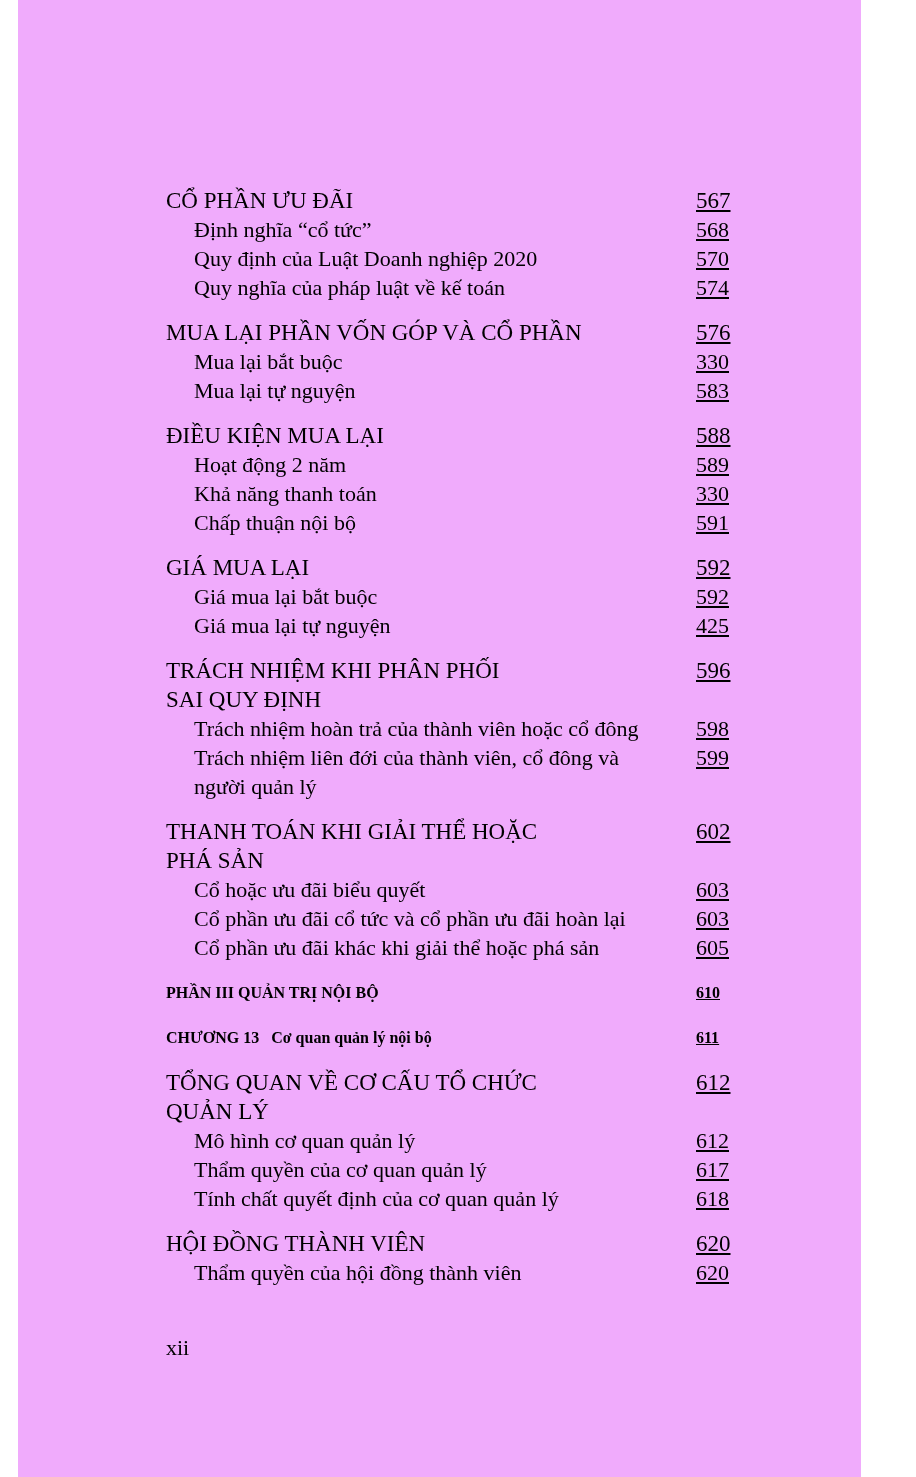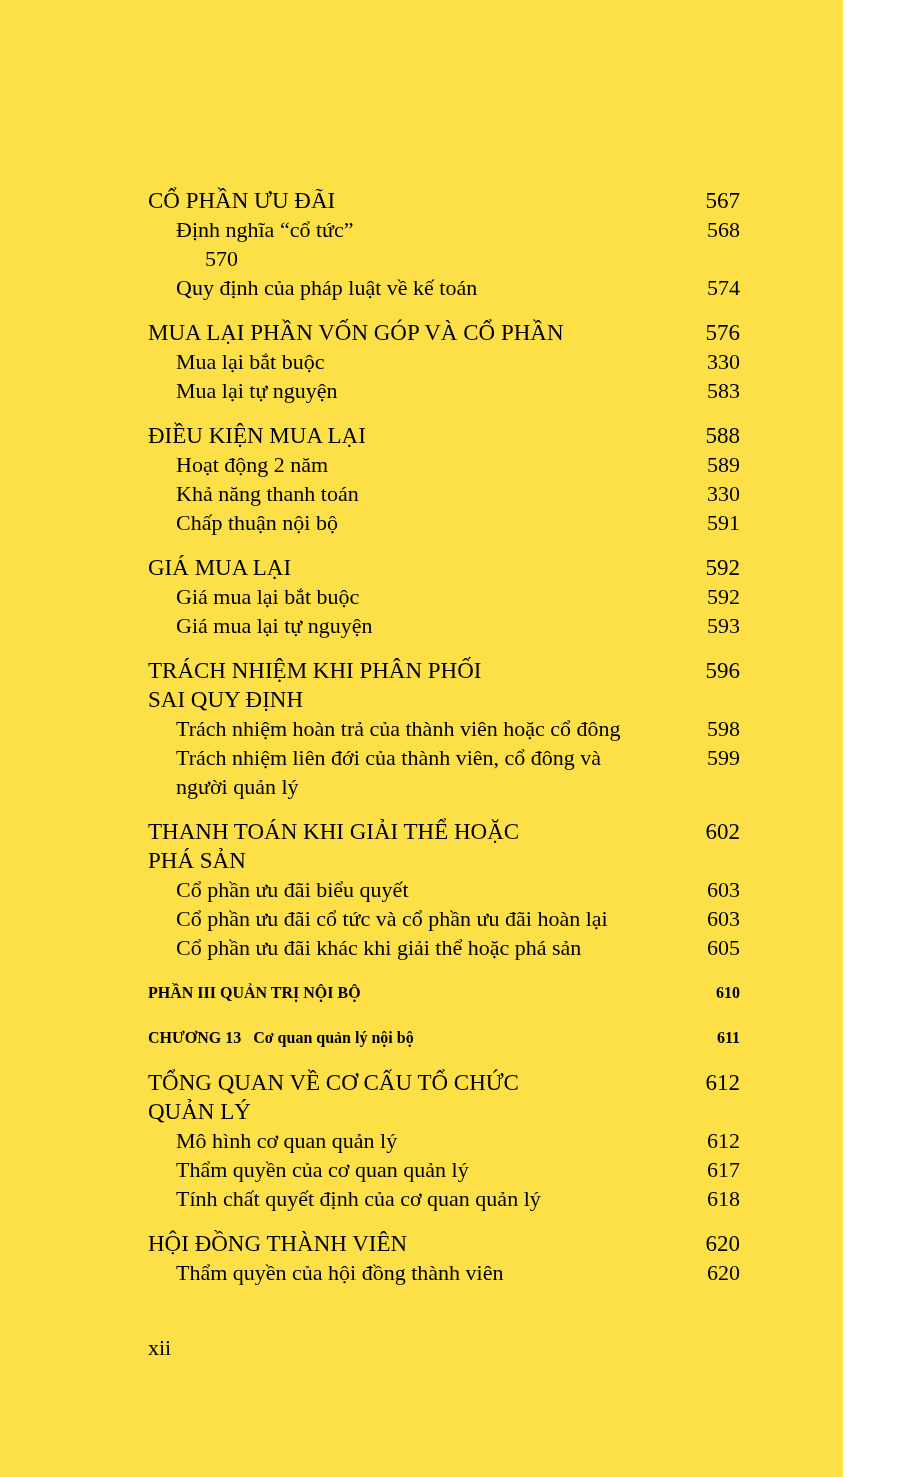--- a/index.html
+++ b/index.html
@@ -6,43 +6,45 @@
     margin: 0;
     padding: 0;
     background: #ffffff;
     color: #000000;
     font-family: "Liberation Serif", "DejaVu Serif", serif;
   }
   .page {
     position: relative;
     width: 843px;
     height: 1477px;
-    background: #fde047;
+    background: #f0abfc;
     overflow: hidden;
+    margin-left: 18px;
   }
   .toc {
     position: absolute;
     left: 148px;
     top: 186px;
     width: 592px; 
   }
   .row {
     display: flex;
     align-items: flex-start;
     font-size: 22px;
     line-height: 29px;
   }
   .row .title {
     flex: 1;
     white-space: pre-line;
   }
   .row .pageno {
     flex-shrink: 0;
     width: 62px;
-    text-align: right;
+    text-align: left;
+    text-decoration: underline;
   }
   .row.section {
     margin-top: 16px;
     font-size: 23px;
   }
   .row.part,
   .row.chapter {
     margin-top: 16px;
     font-size: 16px;
     font-weight: bold;
@@ -73,25 +75,26 @@
     <span class="title">CỔ PHẦN ƯU ĐÃI</span>
     <span class="pageno">567</span>
   </div>
 
   <div class="row sub">
     <span class="title">Định nghĩa “cổ tức”</span>
     <span class="pageno">568</span>
   </div>
 
   <div class="row sub">
+    <span class="title">Quy định của Luật Doanh nghiệp 2020</span>
     <span class="pageno">570</span>
   </div>
 
   <div class="row sub">
-    <span class="title">Quy định của pháp luật về kế toán</span>
+    <span class="title">Quy nghĩa của pháp luật về kế toán</span>
     <span class="pageno">574</span>
   </div>
 
   <div class="row section">
     <span class="title">MUA LẠI PHẦN VỐN GÓP VÀ CỔ PHẦN</span>
     <span class="pageno">576</span>
   </div>
 
   <div class="row sub">
     <span class="title">Mua lại bắt buộc</span>
@@ -128,21 +131,21 @@
     <span class="pageno">592</span>
   </div>
 
   <div class="row sub">
     <span class="title">Giá mua lại bắt buộc</span>
     <span class="pageno">592</span>
   </div>
 
   <div class="row sub">
     <span class="title">Giá mua lại tự nguyện</span>
-    <span class="pageno">593</span>
+    <span class="pageno">425</span>
   </div>
 
   <div class="row section">
     <span class="title">TRÁCH NHIỆM KHI PHÂN PHỐI
 SAI QUY ĐỊNH</span>
     <span class="pageno">596</span>
   </div>
 
   <div class="row sub">
     <span class="title">Trách nhiệm hoàn trả của thành viên hoặc cổ đông</span>
@@ -155,21 +158,21 @@
     <span class="pageno">599</span>
   </div>
 
   <div class="row section">
     <span class="title">THANH TOÁN KHI GIẢI THỂ HOẶC
 PHÁ SẢN</span>
     <span class="pageno">602</span>
   </div>
 
   <div class="row sub">
-    <span class="title">Cổ phần ưu đãi biểu quyết</span>
+    <span class="title">Cổ hoặc ưu đãi biểu quyết</span>
     <span class="pageno">603</span>
   </div>
 
   <div class="row sub">
     <span class="title">Cổ phần ưu đãi cổ tức và cổ phần ưu đãi hoàn lại</span>
     <span class="pageno">603</span>
   </div>
 
   <div class="row sub">
     <span class="title">Cổ phần ưu đãi khác khi giải thể hoặc phá sản</span>

